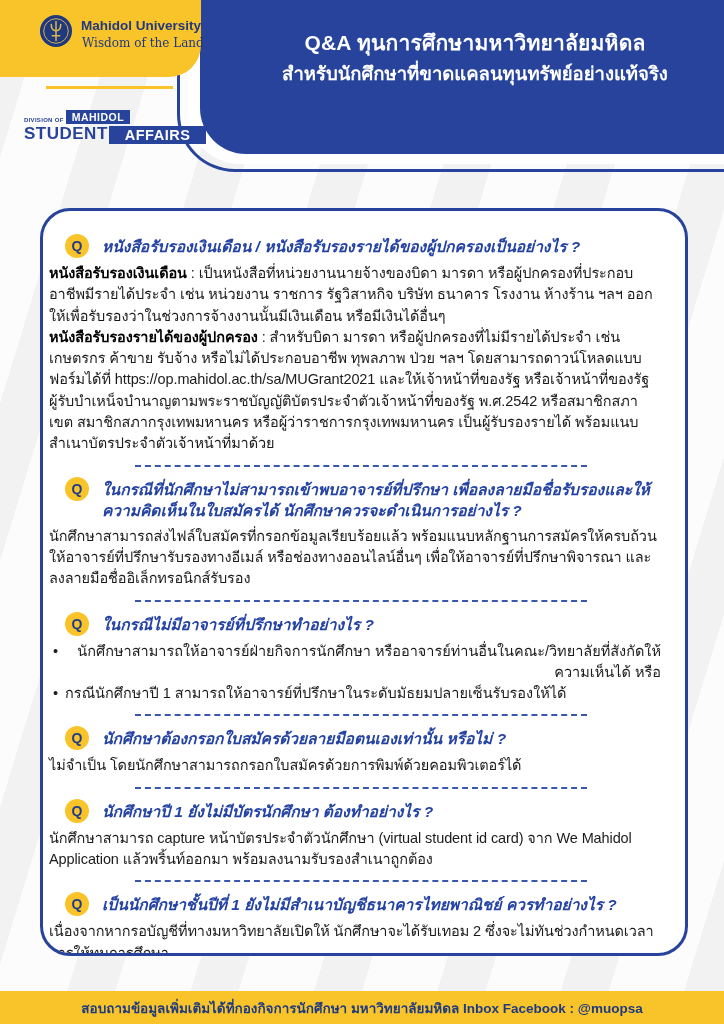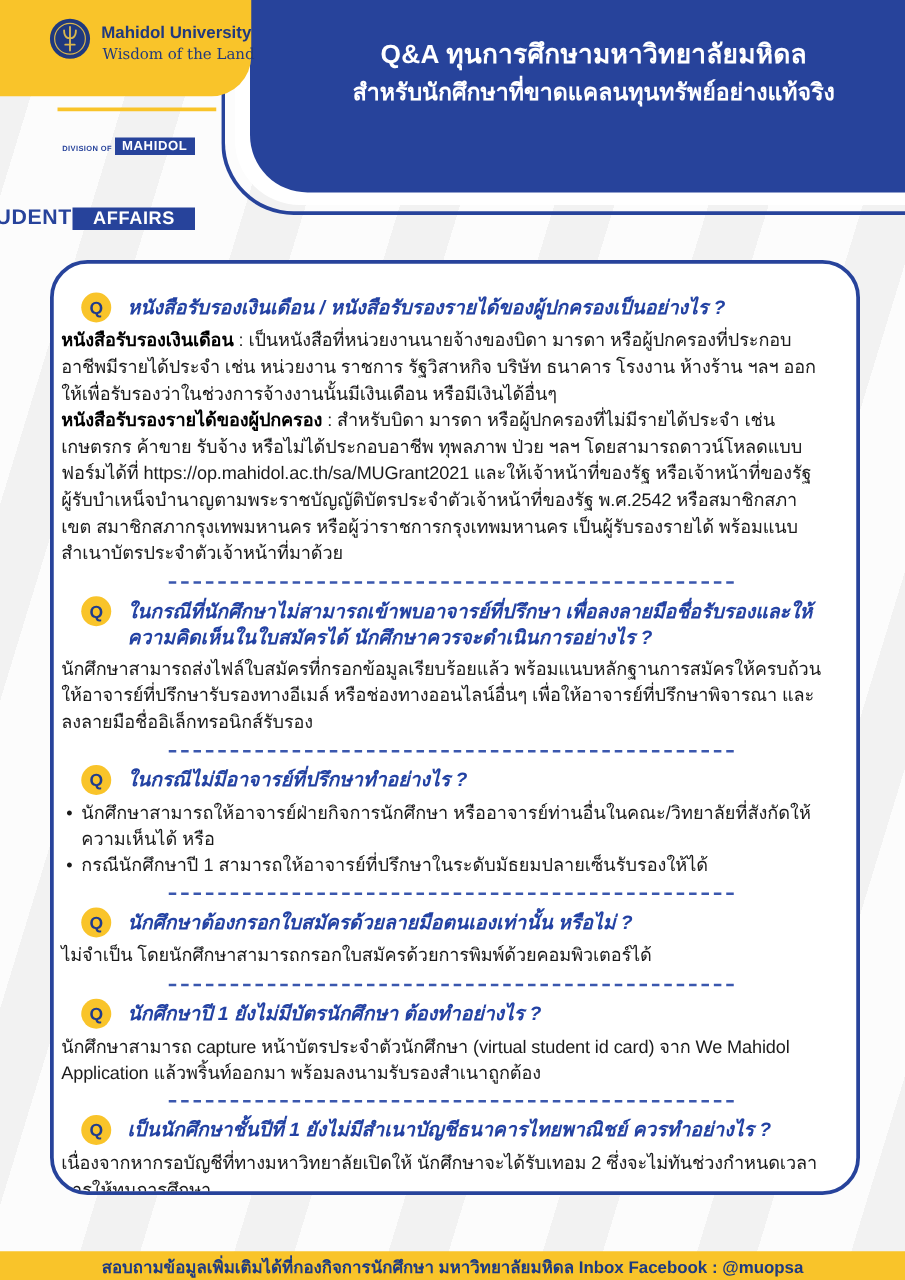--- a/index.html
+++ b/index.html
@@ -40,21 +40,21 @@
     position:absolute; left:0; top:0; width:201px; height:77px;
     background:#F9C42A; border-bottom-right-radius:32px; z-index:3;
   }
   .emblem { position:absolute; left:39px; top:14px; width:34px; height:34px; }
   .uni-name  { position:absolute; left:81px; top:18px; font-size:13.5px; font-weight:bold; color:#21397E; }
   .uni-motto { position:absolute; left:82px; top:36px; font-size:12px; color:#21397E;
                font-family:"DejaVu Serif","Liberation Serif",serif; }
   .yellow-line { position:absolute; left:46px; top:86px; width:127px; height:3px; background:#F9C42A; z-index:4; }
 
   .division-logo { position:absolute; left:24px; top:110px; width:132px; z-index:4;
-                   display:flex; flex-direction:column; align-items:flex-end;gap:40px; }
+                   display:flex; flex-direction:column; align-items:flex-start; }
   .dl-row { display:flex; align-items:flex-end; }
   .dl-divof { font-size:6px; font-weight:bold; color:#27439B; margin-right:2px; margin-bottom:1px; letter-spacing:0.3px; }
   .dl-box  { background:#27439B; color:#fff; font-weight:bold; text-align:center; }
   .dl-mahidol { font-size:10.5px; padding:1px 6px; letter-spacing:0.5px; }
   .dl-student { font-size:17px; font-weight:bold; color:#27439B; letter-spacing:0.5px; margin-right:1px; }
   .dl-affairs { font-size:14.5px; padding:1px 16px; letter-spacing:0.5px; }
 
   
   .card {
     position:absolute; left:40px; top:208px; width:648px; height:748px;
@@ -66,30 +66,30 @@
     flex:0 0 auto; width:24px; height:24px; border-radius:50%;
     background:#F9C42A; color:#1F3B8C; font-weight:bold; font-size:14px;
     display:flex; align-items:center; justify-content:center; margin-right:13px; margin-top:1px;
   }
   .q-text {
     color:#2342A3; font-weight:bold; font-style:italic;
     font-size:15.5px; line-height:21px; padding-top:3px; max-width:560px;
   }
   .answer { font-size:14.5px; line-height:21.3px; color:#1b1b1b; letter-spacing:-0.1px; }
   .answer b { color:#000; }
-  .bullet-row { display:flex; font-size:14.5px; line-height:21.3px; color:#1b1b1b; }
+  .bullet-row { display:flex; font-size:14.5px; line-height:21.3px; color:#1b1b1b;text-align:right; }
   .bullet-row::before { content:"•"; margin:0 7px 0 4px; color:#1b1b1b; }
   .sep {
     border-top:2.5px dashed #3A57AE; width:452px;
     margin:10px 0 9px 86px; height:0;
   }
 
   
   .footer {
-    position:absolute; left:0; right:0; bottom:0; height:23px;
+    position:absolute; left:0; right:0; bottom:0; height:33px;
     background:#F9C42A; color:#1E3A80; font-weight:bold; font-size:13.5px;
     display:flex; align-items:center; justify-content:center; z-index:5;
   }
 </style>
 </head>
 <body>
 
 <div class="page">
 
   <div class="hdr-outline"></div>

